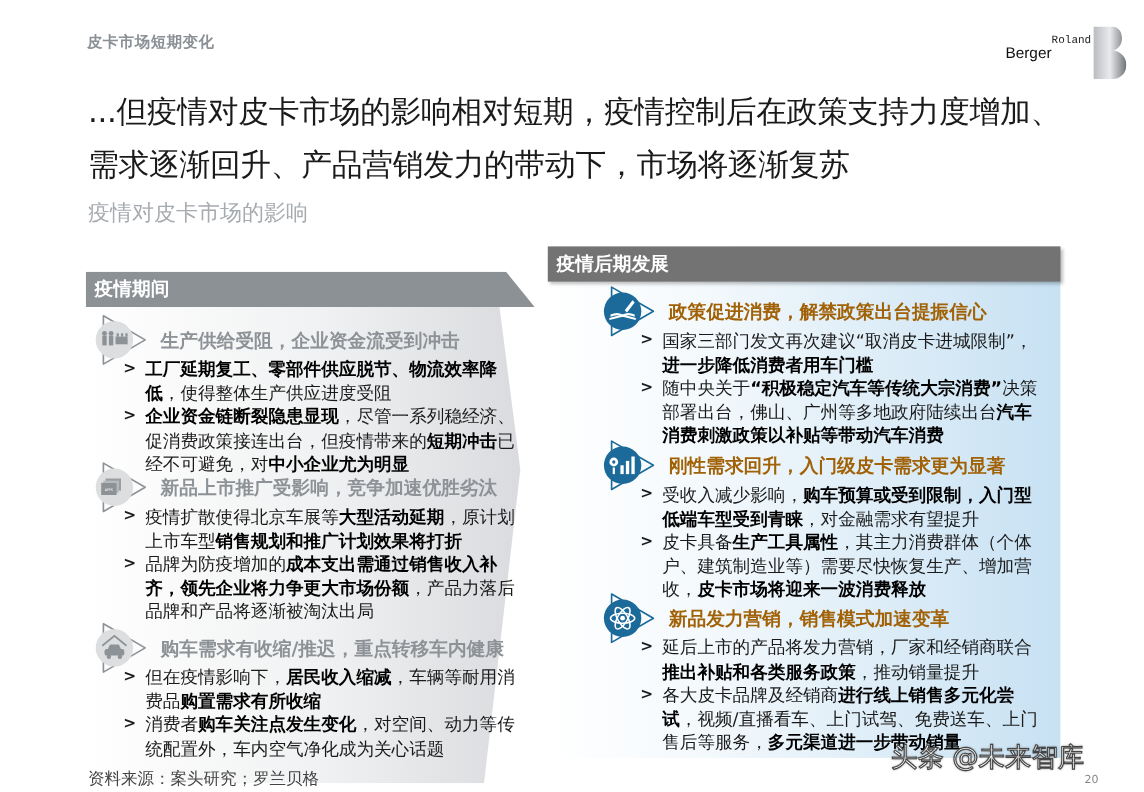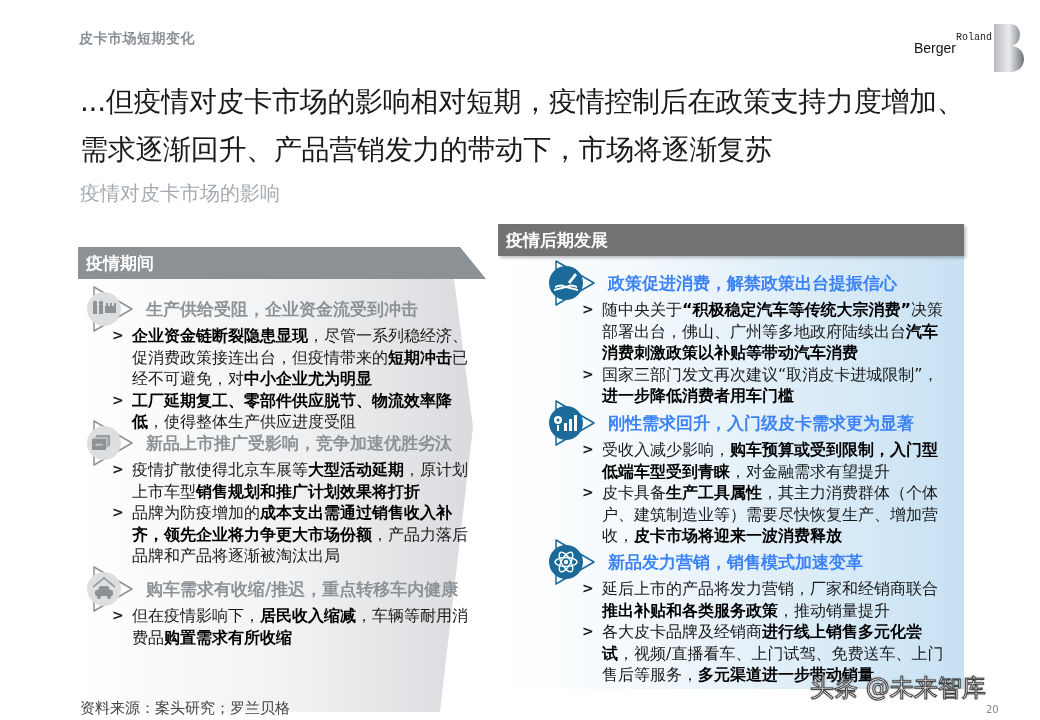--- a/index.html
+++ b/index.html
@@ -11,21 +11,21 @@
   .logo .bmark { position:absolute; left:82px; top:2px; width:30px; height:48px; }
   .main-title { position:absolute; left:80px; top:78px; width:900px; font-size:28px; line-height:48px; color:#1a1a1a; font-family:"DejaVu Sans", sans-serif; font-weight:normal; letter-spacing:-0.3px; }
   .subtitle { position:absolute; left:80px; top:180px; font-size:20px; color:#a6abb0; }
   .panel-left { position:absolute; left:78px; top:224px; width:430px; height:465px;margin-top:23px; }
   .panel-right { position:absolute; left:498px; top:224px; width:478px; height:465px; }
   .bar { position:absolute; top:0; height:32px; color:#fff; font-size:17px; font-weight:bold; line-height:32px; padding-left:8px; box-sizing:border-box; }
   .bar-left { left:0; width:410px; background:#8c9196; }
   .bar-right { left:0; width:478px; background:#737373; box-shadow:2px 2px 3px rgba(0,0,0,0.25); }
   .heading { position:absolute; font-size:17px; font-weight:bold; }
   .heading-left { color:#8d9297; }
-  .heading-right { color:#3b82f6; }
+  .heading-right { color:#a16207; }
   .bullets { position:absolute; font-size:16px; line-height:21.5px; color:#1a1a1a; }
   .bullets .b { position:relative; padding-left:22px; }
   .bullets .b::before { content:">"; position:absolute; left:2px; top:0; font-weight:bold; font-size:14px; }
   .bullets strong { font-weight:bold; color:#000; }
   .icon-badge { position:absolute; width:56px; height:56px; }
   .footer-src { position:absolute; left:80px; top:699px; font-size:15px; color:#444; }
   .page-num { position:absolute; left:986px; top:704px; font-size:10px; color:#888; }
   .watermark { position:absolute; left:810px; top:672px; font-size:24px; color:#fff; -webkit-text-stroke:1px #444; text-shadow:0 0 2px #333; }
 </style>
 </head>
@@ -80,22 +80,22 @@
                 <rect x="1" y="-3" width="11" height="7"></rect>
                 <rect x="2" y="-6" width="2" height="3"></rect>
                 <rect x="6" y="-6" width="2" height="3"></rect>
                 <rect x="10" y="-6" width="2" height="3"></rect>
               </g>
             </g>
           </svg>
         </div>
         <div class="heading heading-left" style="left:68px;top:51px;">生产供给受阻，企业资金流受到冲击</div>
         <div class="bullets" style="left:32px;top:78px;width:368px;">
+          <div class="b"><strong>工厂延期复工、零部件供应脱节、物流效率降低</strong><span>，使得整体生产供应进度受阻</span></div>
           <div class="b"><strong>企业资金链断裂隐患显现</strong><span>，尽管一系列稳经济、促消费政策接连出台，但疫情带来的</span><strong>短期冲击</strong><span>已经不可避免，对</span><strong>中小企业尤为明显</strong></div>
-          <div class="b"><strong>工厂延期复工、零部件供应脱节、物流效率降低</strong><span>，使得整体生产供应进度受阻</span></div>
         </div>
       </div>
       <div>
         <div style="position:absolute;left:4px;top:168px;">
           <svg class="icon-badge" width="56" height="56" viewBox="-28 -28 56 56">
             <path d="M-16 -22 L22 0 L-16 22 Z" fill="none" stroke="#8d9297" stroke-width="1.5" stroke-linejoin="round"></path>
             <circle cx="-6" cy="0" r="17" fill="#dcdee0"></circle>
             <g transform="translate(-6,0)">
               <g>
                 <rect x="-8" y="-8" width="14" height="11" fill="#9a9ea3"></rect>
@@ -126,20 +126,21 @@
                 <path d="M-6 1 L-4 -3 L4 -3 L6 1 Z"></path>
                 <circle cx="-5" cy="8" r="2"></circle>
                 <circle cx="5" cy="8" r="2"></circle>
               </g>
             </g>
           </svg>
         </div>
         <div class="heading heading-left" style="left:68px;top:331px;">购车需求有收缩/推迟，重点转移车内健康</div>
         <div class="bullets" style="left:32px;top:358px;width:368px;">
           <div class="b"><span>但在疫情影响下，</span><strong>居民收入缩减</strong><span>，车辆等耐用消费品</span><strong>购置需求有所收缩</strong></div>
+          <div class="b"><span>消费者</span><strong>购车关注点发生变化</strong><span>，对空间、动力等传统配置外，车内空气净化成为关心话题</span></div>
         </div>
       </div>
     </div>
 </div>
 
 <div class="panel-right">
   <svg style="position:absolute;left:0;top:0;" width="478" height="465">
     <defs>
       <linearGradient id="rg" x1="0" x2="1" y1="0" y2="0">
         <stop offset="0" stop-color="#ffffff"></stop>
@@ -160,22 +161,22 @@
               <g fill="#fff">
                 <path d="M-12 6 L0 3 L12 6 L12 8 L0 5 L-12 8 Z"></path>
                 <path d="M-11 3 Q-5 0 0 3 Q5 0 11 3 L11 5 Q5 2 0 5 Q-5 2 -11 5 Z"></path>
                 <path d="M2 -1 L9 -10 L11 -8 L4 1 Z"></path>
               </g>
             </g>
           </svg>
         </div>
         <div class="heading heading-right" style="left:110px;top:48px;">政策促进消费，解禁政策出台提振信心</div>
         <div class="bullets" style="left:82px;top:75px;width:370px;">
+          <div class="b"><span>国家三部门发文再次建议“取消皮卡进城限制”，</span><strong>进一步降低消费者用车门槛</strong></div>
           <div class="b"><span>随中央关于</span><strong>“积极稳定汽车等传统大宗消费”</strong><span>决策部署出台，佛山、广州等多地政府陆续出台</span><strong>汽车消费刺激政策以补贴等带动汽车消费</strong></div>
-          <div class="b"><span>国家三部门发文再次建议“取消皮卡进城限制”，</span><strong>进一步降低消费者用车门槛</strong></div>
         </div>
       </div>
       <div>
         <div style="position:absolute;left:46px;top:171px;">
           <svg class="icon-badge" width="56" height="56" viewBox="-28 -28 56 56">
             <path d="M-16 -22 L22 0 L-16 22 Z" fill="none" stroke="#1c6a9a" stroke-width="1.5" stroke-linejoin="round"></path>
             <circle cx="-6" cy="0" r="17" fill="#1c6a9a"></circle>
             <g transform="translate(-6,0)">
               <g fill="#fff">
                 <rect x="-2" y="0" width="3" height="8"></rect>

